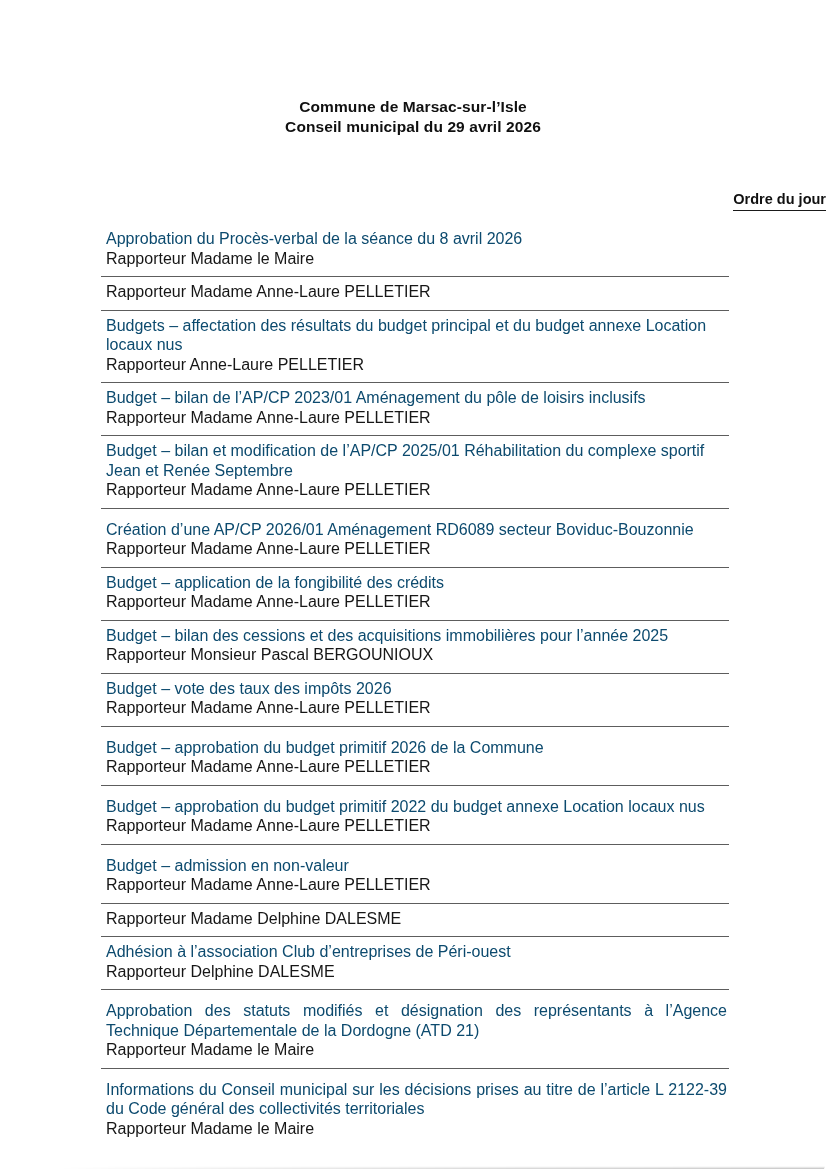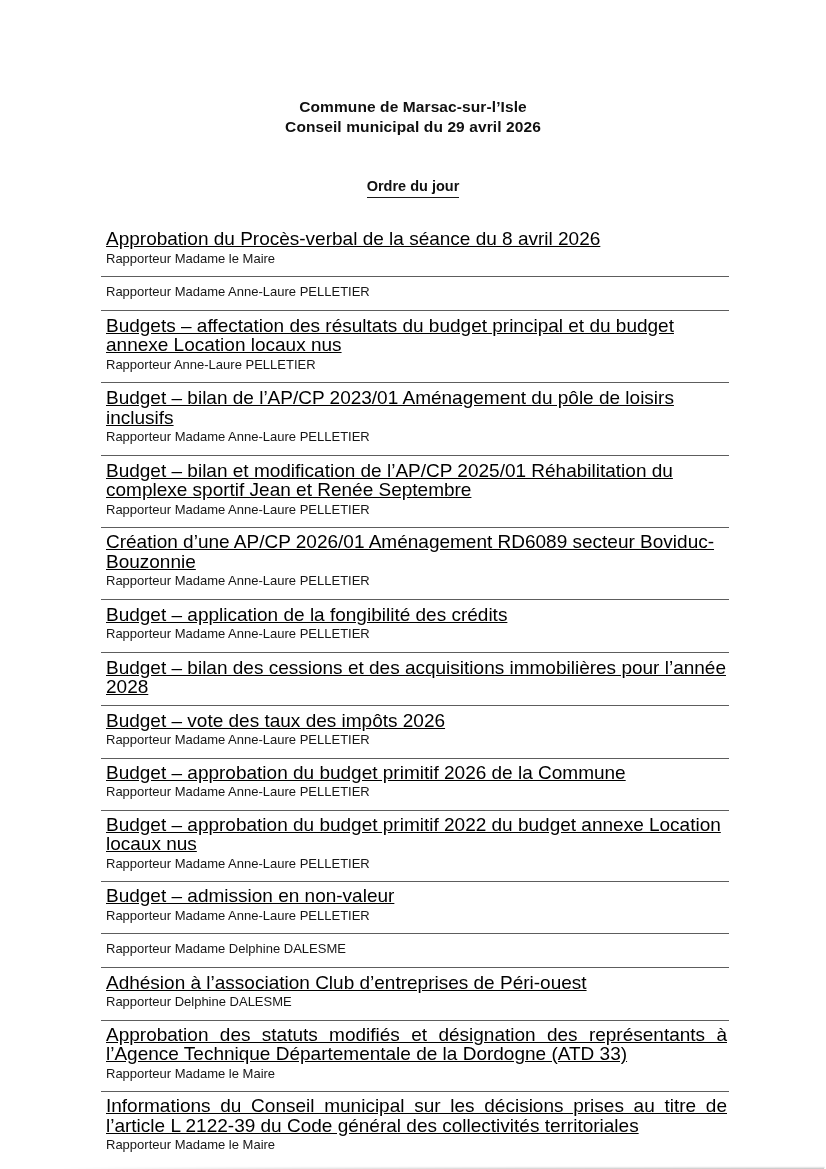--- a/index.html
+++ b/index.html
@@ -33,24 +33,24 @@
   }
   .doc-title-line {
     font-size: 15.5px;
     font-weight: bold;
     letter-spacing: 0.1px;
     line-height: 20px;
     color: #101010;
   }
   .doc-subject {
     position: absolute;
-    top: 168px;
+    top: 181px;
     left: 0;
     width: 826px;
-    text-align: center;
+    text-align: right;
   }
   .doc-subject-text {
     display: inline-block;
     font-size: 14.5px;
     font-weight: bold;
     line-height: 19px;
     color: #101010;
     border-bottom: 1.6px solid #1a1a1a;
     padding-bottom: 1px;
   }
@@ -72,35 +72,34 @@
   .agenda-end::before {
     content: "";
     position: absolute;
     top: 0;
     left: 0;
     width: 628px;
     height: 1px;
     background: #5d5d5d;
   }
   .agenda-item.spaced {
-    padding-top: 5px;
+    padding-top: 12px;
   }
   .item-line {
-    font-size: 19px;
+    font-size: 16px;
     line-height: 19.5px;
-    color: #000000;
+    color: #0c4a6e;
     margin: 0;
     padding: 0 2px 0 5px;
-    text-decoration: underline;
   }
   .item-line.justify {
     text-align: justify;
   }
   .item-rapporteur {
-    font-size: 13px;
+    font-size: 16px;
     line-height: 19.5px;
     color: #161616;
     margin: 0;
     padding: 0 2px 0 5px;
   }
 
   
   .scan-shadow {
     position: absolute;
     left: 60px;
@@ -151,21 +150,22 @@
       </div>
       <div class="agenda-item spaced">
         <p class="item-line">Création d’une AP/CP 2026/01 Aménagement RD6089 secteur Boviduc-Bouzonnie</p>
         <p class="item-rapporteur">Rapporteur Madame Anne-Laure PELLETIER</p>
       </div>
       <div class="agenda-item">
         <p class="item-line">Budget – application de la fongibilité des crédits</p>
         <p class="item-rapporteur">Rapporteur Madame Anne-Laure PELLETIER</p>
       </div>
       <div class="agenda-item">
-        <p class="item-line">Budget – bilan des cessions et des acquisitions immobilières pour l’année 2028</p>
+        <p class="item-line">Budget – bilan des cessions et des acquisitions immobilières pour l’année 2025</p>
+        <p class="item-rapporteur">Rapporteur Monsieur Pascal BERGOUNIOUX</p>
       </div>
       <div class="agenda-item">
         <p class="item-line">Budget – vote des taux des impôts 2026</p>
         <p class="item-rapporteur">Rapporteur Madame Anne-Laure PELLETIER</p>
       </div>
       <div class="agenda-item spaced">
         <p class="item-line">Budget – approbation du budget primitif 2026 de la Commune</p>
         <p class="item-rapporteur">Rapporteur Madame Anne-Laure PELLETIER</p>
       </div>
       <div class="agenda-item spaced">
@@ -177,21 +177,21 @@
         <p class="item-rapporteur">Rapporteur Madame Anne-Laure PELLETIER</p>
       </div>
       <div class="agenda-item">
         <p class="item-rapporteur">Rapporteur Madame Delphine DALESME</p>
       </div>
       <div class="agenda-item">
         <p class="item-line">Adhésion à l’association Club d’entreprises de Péri-ouest</p>
         <p class="item-rapporteur">Rapporteur Delphine DALESME</p>
       </div>
       <div class="agenda-item spaced">
-        <p class="item-line justify">Approbation des statuts modifiés et désignation des représentants à l’Agence Technique Départementale de la Dordogne (ATD 33)</p>
+        <p class="item-line justify">Approbation des statuts modifiés et désignation des représentants à l’Agence Technique Départementale de la Dordogne (ATD 21)</p>
         <p class="item-rapporteur">Rapporteur Madame le Maire</p>
       </div>
       <div class="agenda-item spaced">
         <p class="item-line justify">Informations du Conseil municipal sur les décisions prises au titre de l’article L 2122-39 du Code général des collectivités territoriales</p>
         <p class="item-rapporteur">Rapporteur Madame le Maire</p>
       </div>
     </div>
 
   <div class="scan-shadow"></div>
 </div>

